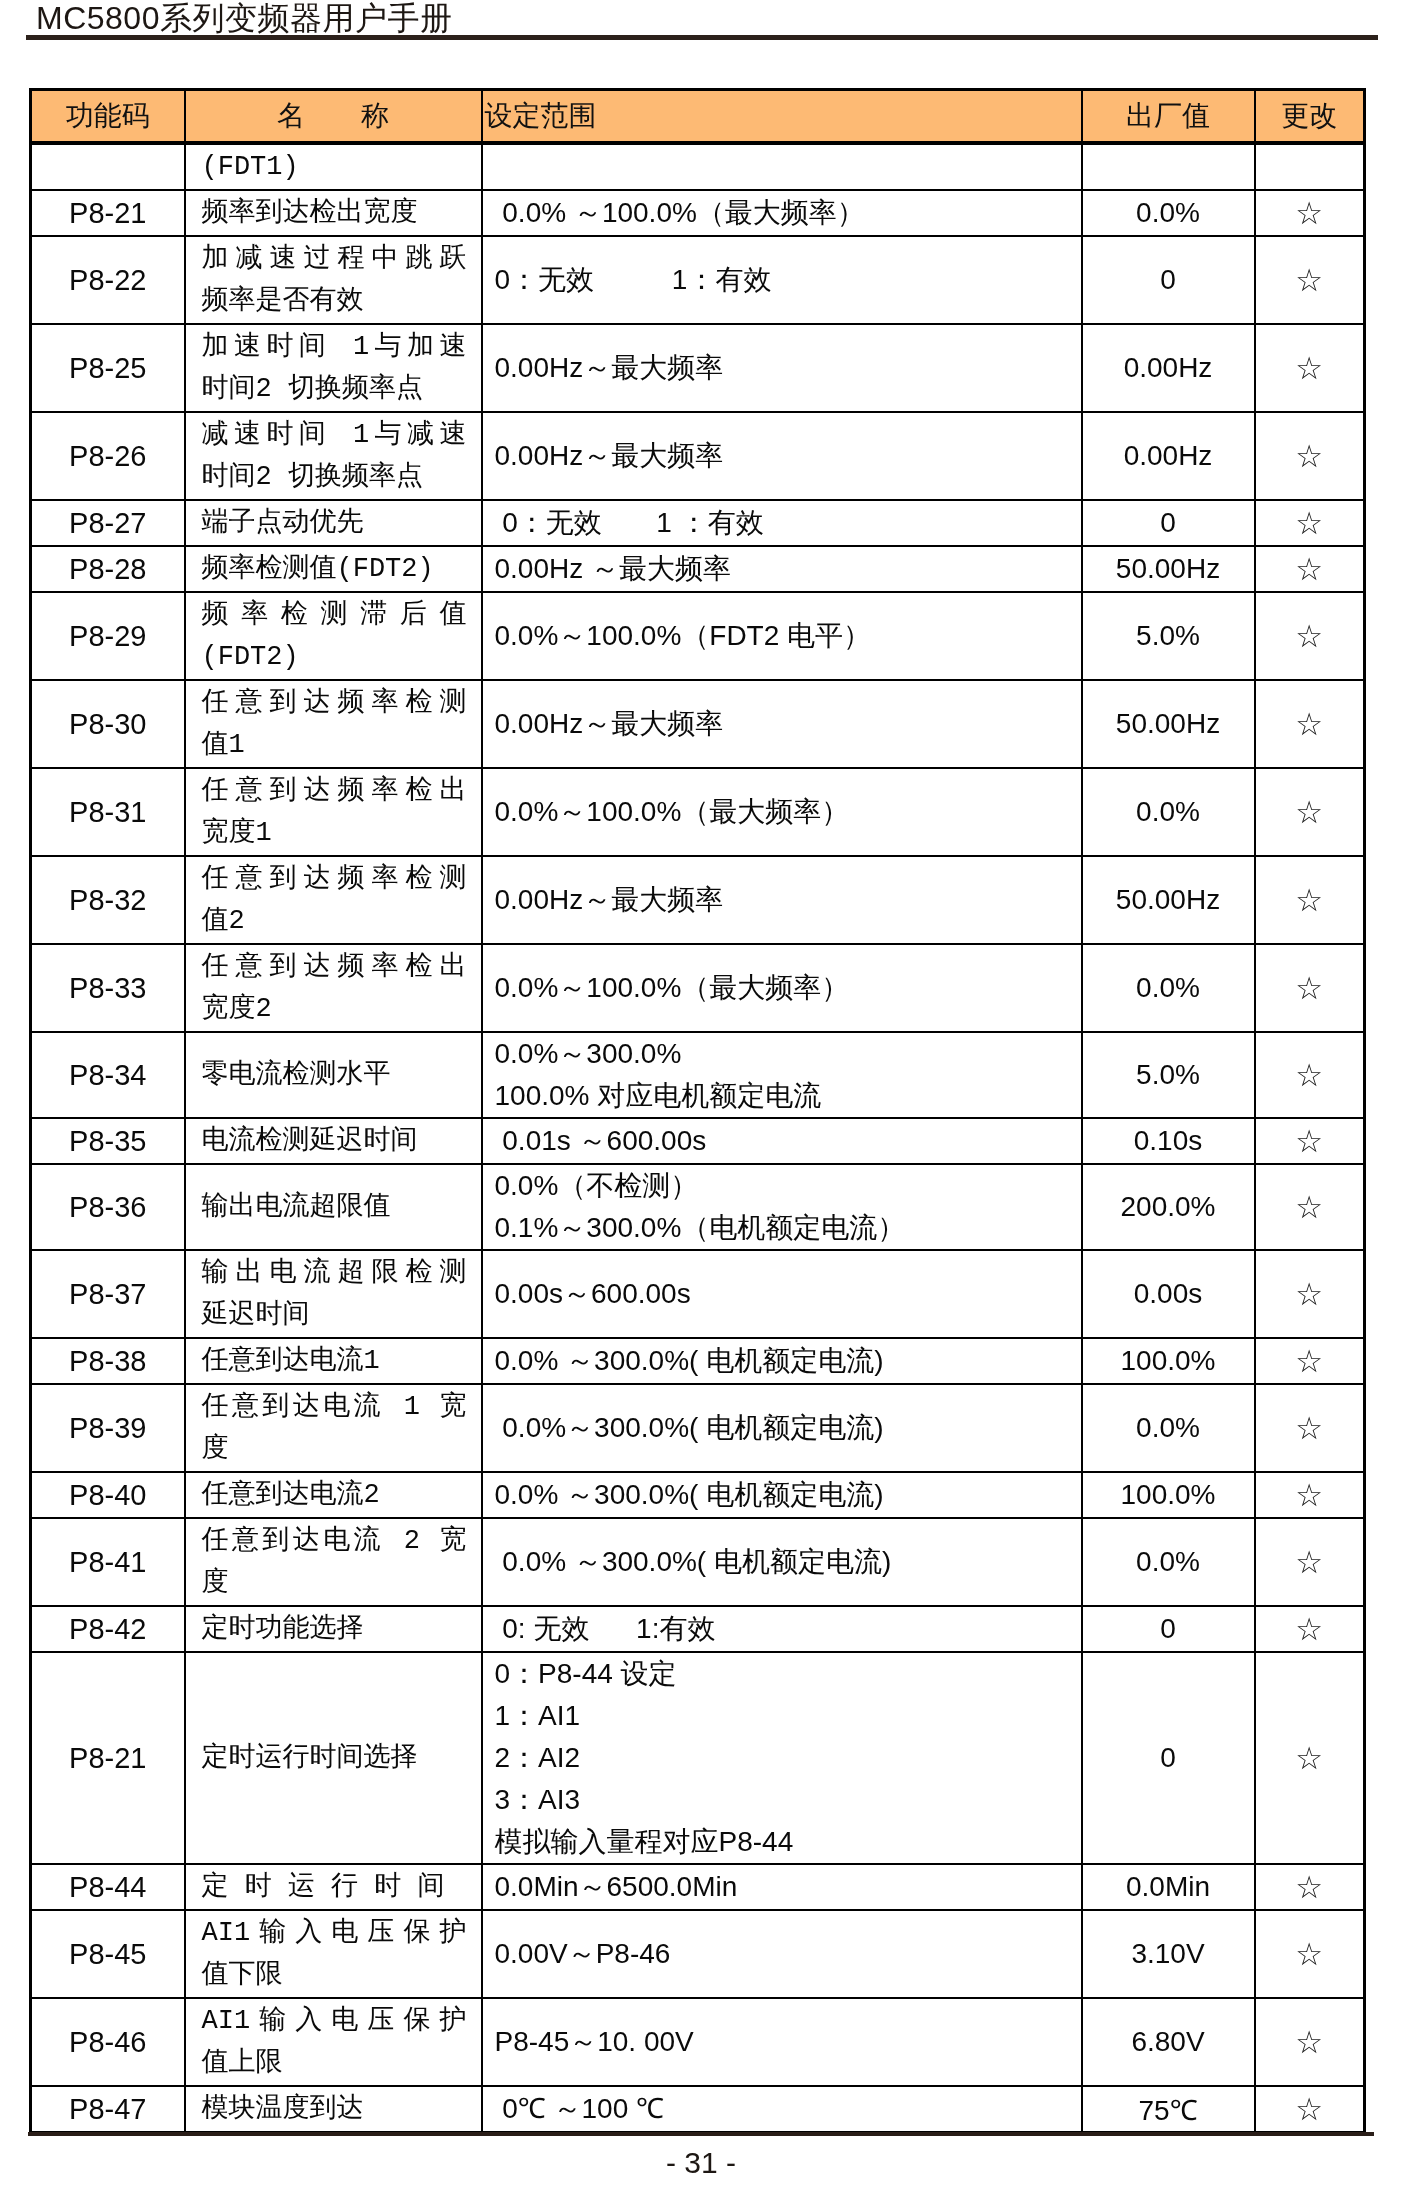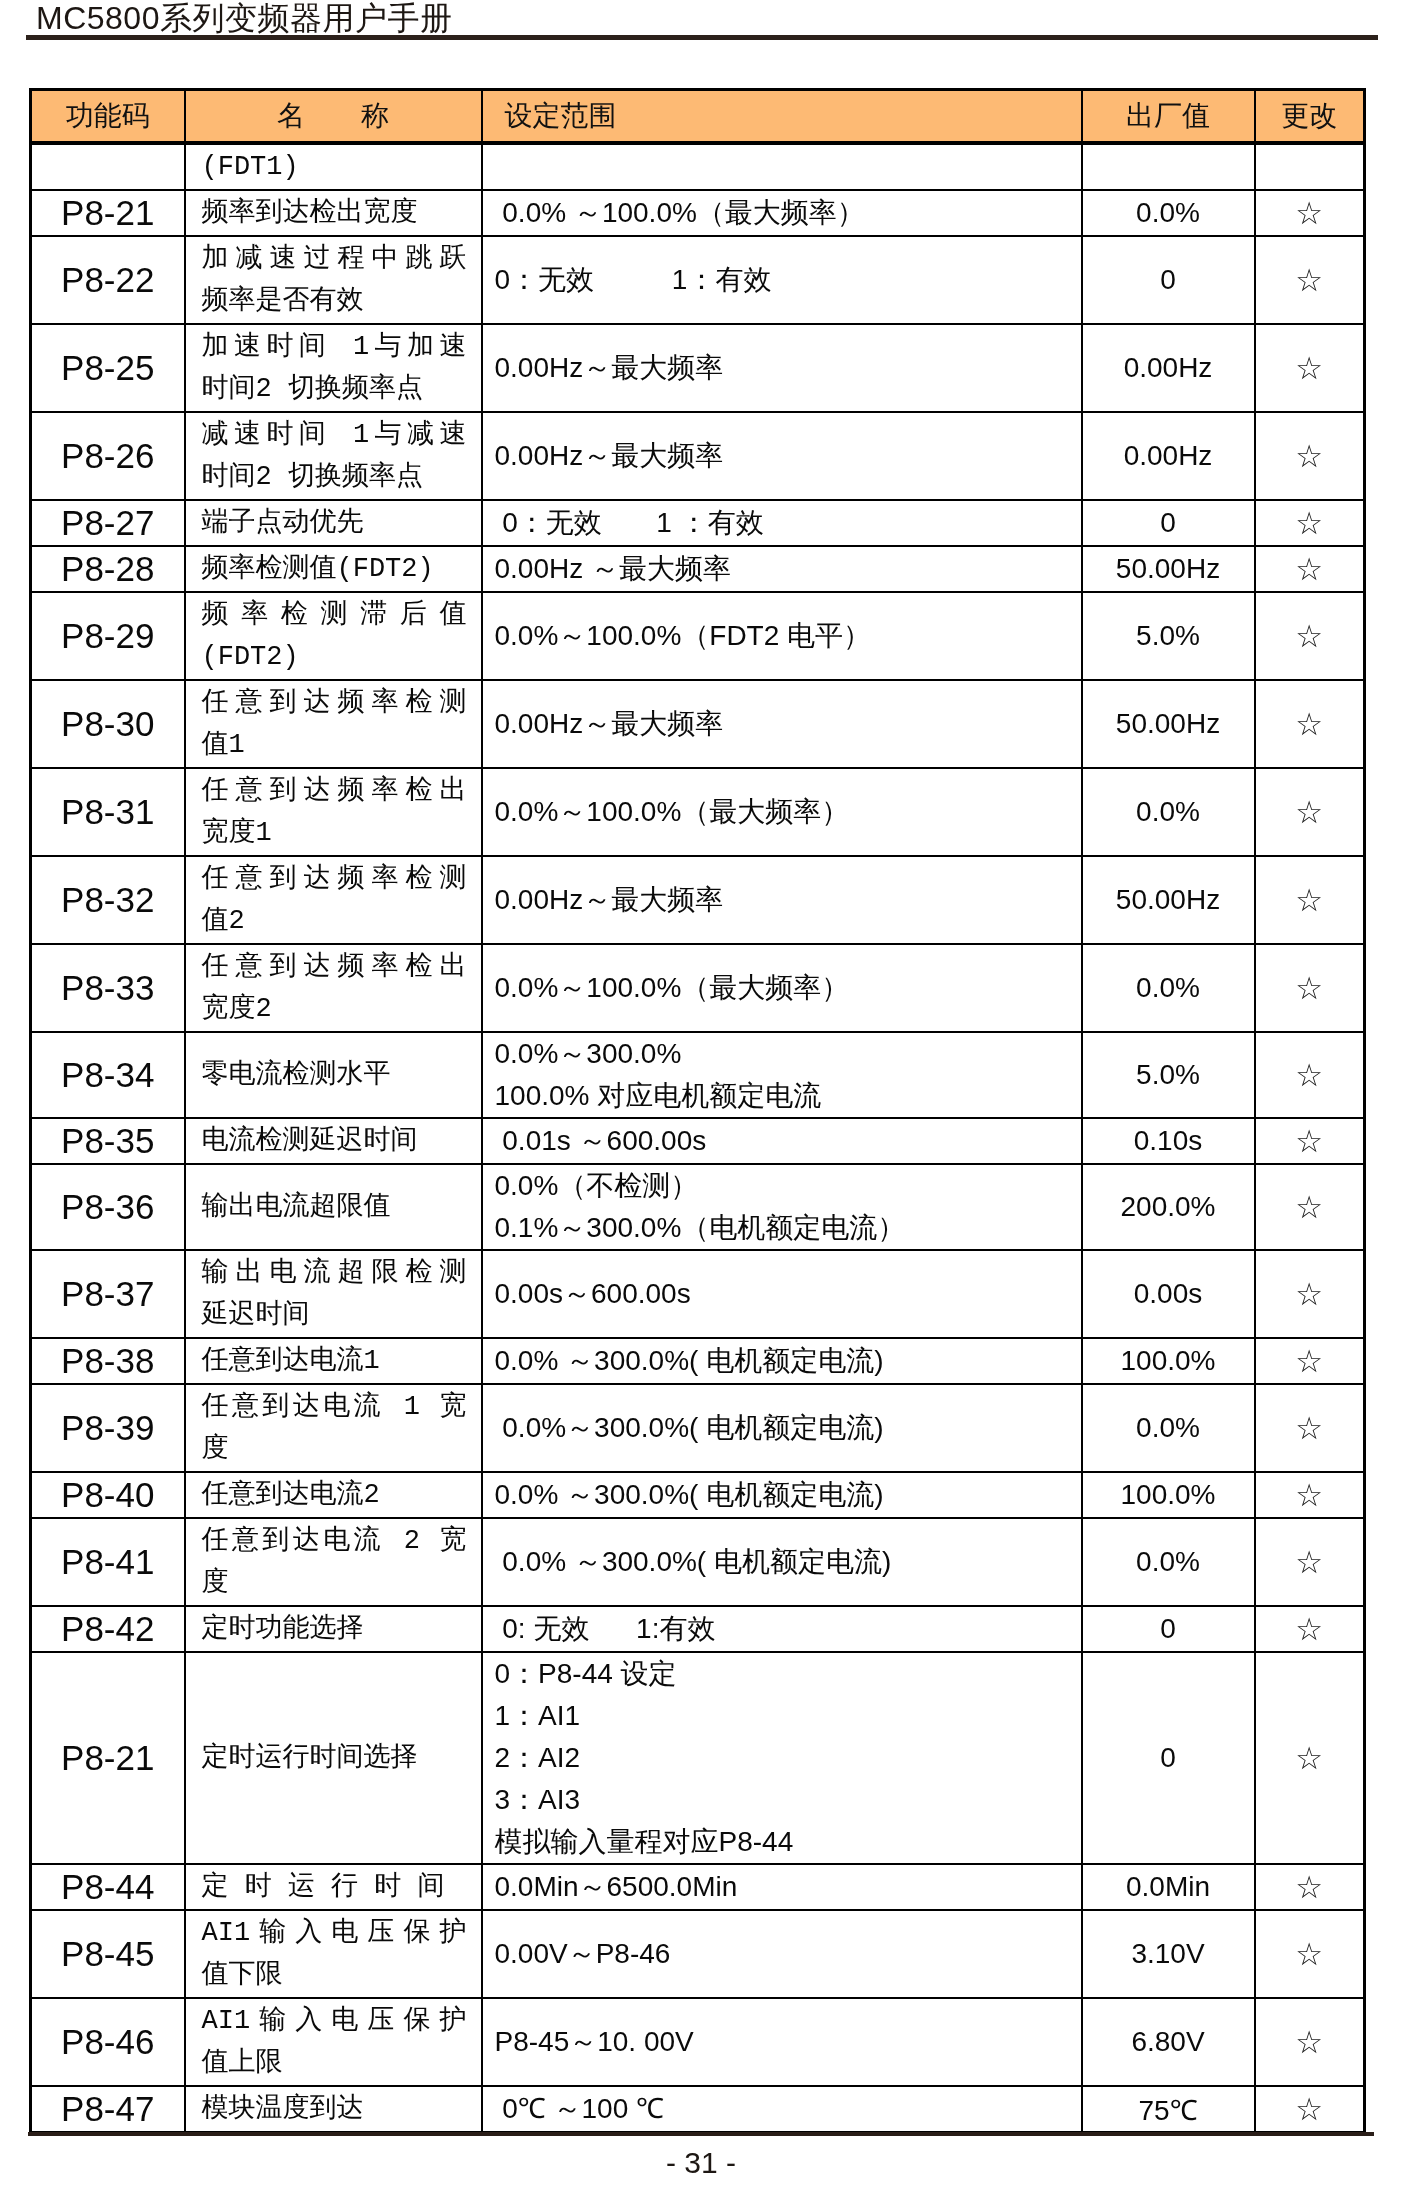--- a/index.html
+++ b/index.html
@@ -32,23 +32,23 @@
     border:2px solid #000;
     vertical-align:middle;
     padding:0;
   }
   th{
     background:#fdba74;
     font-weight:normal;font-size:28px;color:#111;
     height:50px;
     border-bottom-width:4px;
   }
-  th.h-range{text-align:left;padding-left:22px;font-family:Liberation Mono, monospace;}
+  th.h-range{text-align:left;padding-left:2px;font-family:Liberation Mono, monospace;}
   td.cell-code{
-    text-align:center;font-size:35px;color:#0a0a0a;
+    text-align:center;font-size:29px;color:#0a0a0a;
   }
   td.cell-name{
     padding:1px 14px 1px 16px;font-size:27px;color:#0a0a0a;font-family:Liberation Mono, monospace;
   }
   td.cell-range{
     padding:0 12px;font-size:28px;color:#0a0a0a;
   }
   td.cell-factory{
     text-align:center;font-size:28px;color:#0a0a0a;
   }

